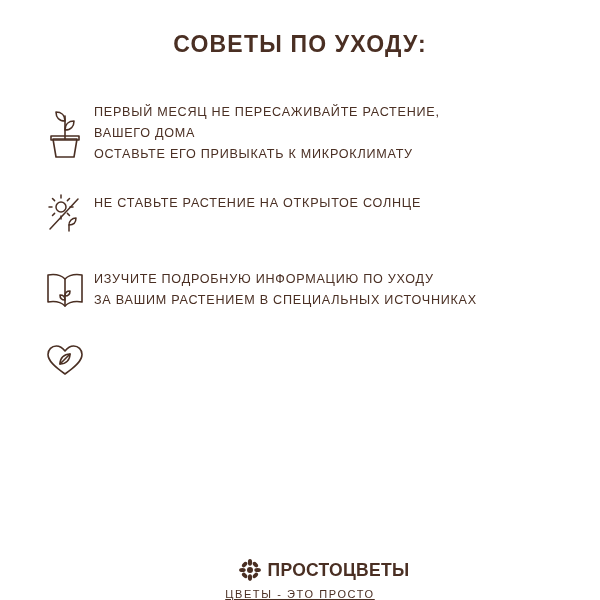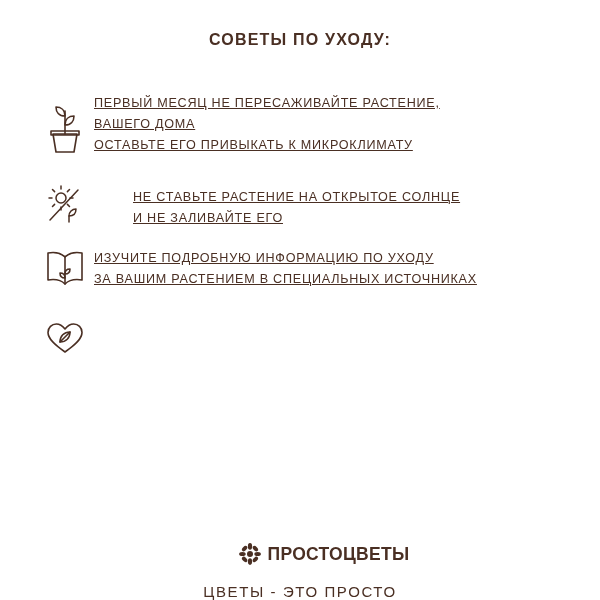--- a/index.html
+++ b/index.html
@@ -15,39 +15,38 @@
     overflow: hidden;
   }
   .page {
     position: relative;
     width: 600px;
     height: 600px;
     box-sizing: border-box;
   }
   .title {
     text-align: center;
-    font-size: 16px;
+    font-size: 23px;
     font-weight: bold;
     letter-spacing: 1.2px;
     color: #4a2f23;
     margin: 31px 0 0 0;
     text-transform: uppercase;
   }
   .tips {
     margin: 43px 0 0 0;
     padding: 0 28px 0 36px;
     box-sizing: border-box;
   }
   .tip {
     display: flex;
-    align-items: flex-end;
+    align-items: flex-start;
     margin-bottom: 27px;
-    text-decoration: underline;
   }
-  .tip:nth-child(2) { margin-bottom: 17px; gap: 39px; }
+  .tip:nth-child(2) { margin-bottom: 30px; }
   .tip:nth-child(3) { margin-bottom: 28px; }
   .tip-icon {
     flex: 0 0 58px;
     width: 58px;
     display: flex;
     justify-content: center;
     align-items: flex-start;
     padding-top: 2px;
   }
   .tip-text {
@@ -76,25 +75,26 @@
     margin-left: 48px;
   }
   .brand-name {
     font-size: 17.5px;
     font-weight: bold;
     letter-spacing: 0.3px;
     color: #4a2f23;
     text-transform: uppercase;
   }
   .brand-tagline {
-    margin-top: 18px;
-    font-size: 15px;
+    margin-top: 7px;
+    font-size: 11px;
     letter-spacing: 1.6px;
     color: #4a2f23;
     text-transform: uppercase;
+    text-decoration: underline;
   }
   svg { display: block; }
 </style>
 </head>
 <body>
 
 <div class="page">
 
   <h1 class="title">Советы по уходу:</h1>
 
@@ -129,21 +129,20 @@
           <path d="M7.5 21.5 L9.6 19.4"></path>
           <path d="M22.4 19.4 L24.5 21.5"></path>
           <path d="M7.5 4.5 L9.6 6.6"></path>
           <path d="M5 35 L33 5"></path>
           <path d="M24 31 C24 27 27 24 31 24 C31 29 28 31 24 31 Z"></path>
           <path d="M24 31 V37"></path>
         </svg>
       </span>
       <div class="tip-text">
         <span class="ln">Не ставьте растение на открытое солнце</span>
-        <span class="ln">и не заливайте его</span>
       </div>
     </div>
 
     <div class="tip">
       <span class="tip-icon">
         <svg width="44" height="42" viewBox="0 0 44 42" fill="none" stroke="#4a2f23" stroke-width="1.6" stroke-linecap="round" stroke-linejoin="round">
           <path d="M22 9 C18 5 11 4 5 5 V32 C11 31 18 32 22 36 C26 32 33 31 39 32 V5 C33 4 26 5 22 9 Z"></path>
           <path d="M22 9 V36"></path>
           <path d="M22 30 C19 30 17 28 17 25 C20 25 22 27 22 30 Z"></path>
           <path d="M22 26 C25 26 27 24 27 21 C24 21 22 23 22 26 Z"></path>

